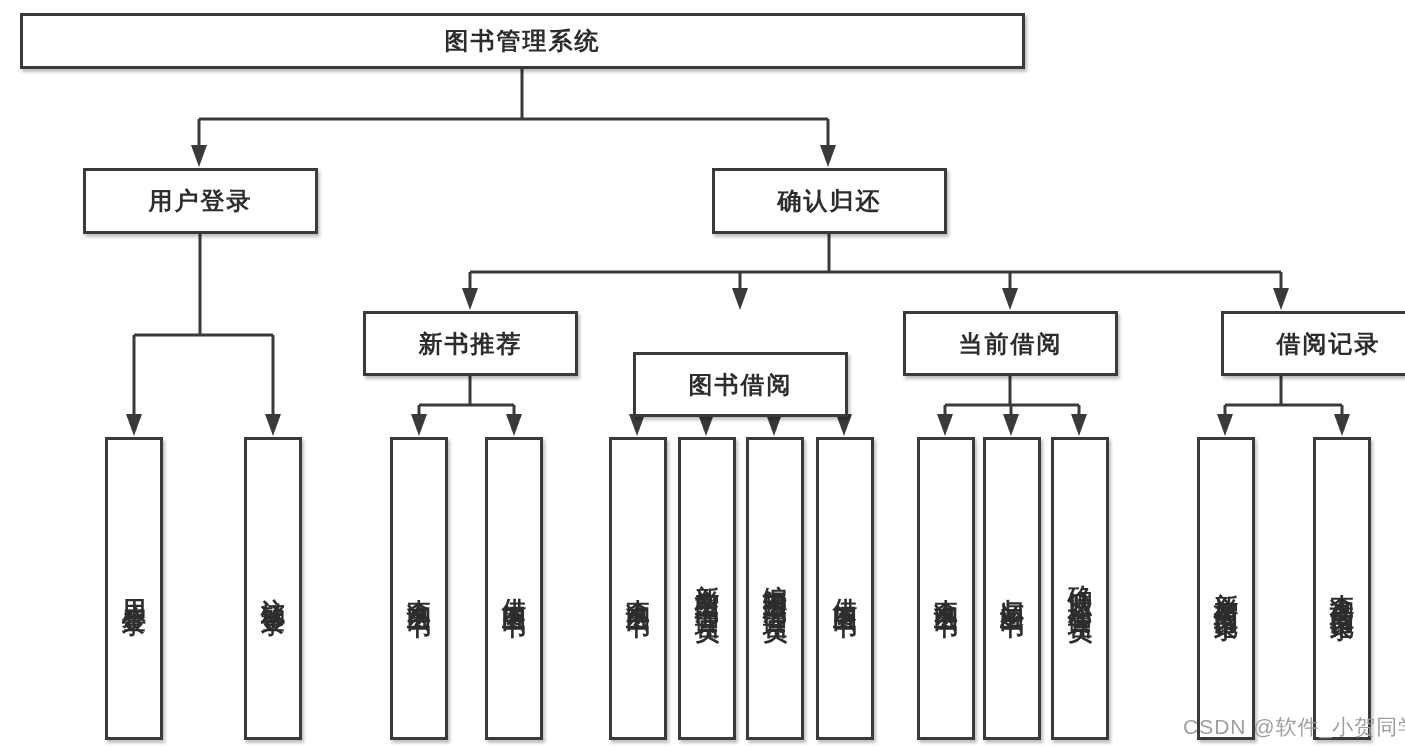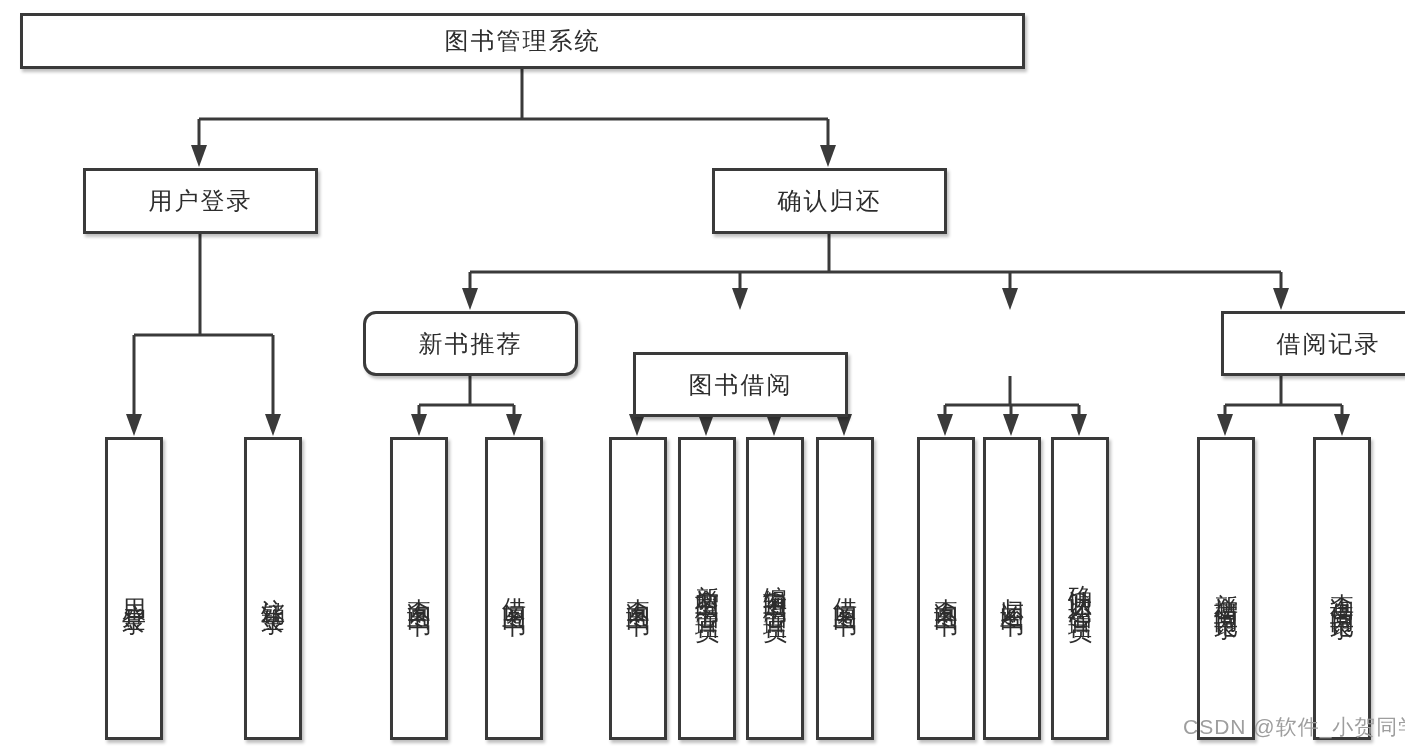--- a/index.html
+++ b/index.html
@@ -41,28 +41,29 @@
     border: 3px solid var(--line);
     box-shadow: 2px 3px 3px rgba(0,0,0,0.25);
     display: flex;
     align-items: center;
     justify-content: center;
     color: var(--text);
     font-size: 24px;
     letter-spacing: 2px;
     white-space: nowrap;
     text-align: center;
+    font-weight: bold;
   }
   
   .root-box   { left: 20px;  top: 13px;  width: 1005px; height: 56px; }
   .l2-box     { top: 168px;  height: 66px; width: 235px; }
   .l2-login   { left: 83px; }
   .l2-mgmt    { left: 712px; }
   .l3-box     { top: 311px;  height: 65px; width: 215px; }
-  .l3-a { left: 363px; border-radius: 13px; }
+  .l3-a { left: 363px; }
   .l3-b { left: 633px; margin-top: 41px; }
   .l3-c { left: 903px; }
   .l3-d { left: 1221px; }
   .vbox {
     top: 437px;
     width: 58px;
     height: 303px;
     writing-mode: vertical-lr;
     text-orientation: mixed;
     letter-spacing: 5px;
@@ -135,20 +136,21 @@
     </g>
   </svg>
 
   <div class="box root-box">图书管理系统</div>
 
   <div class="box l2-box l2-login">用户登录</div>
   <div class="box l2-box l2-mgmt">确认归还</div>
 
   <div class="box l3-box l3-a">新书推荐</div>
   <div class="box l3-box l3-b">图书借阅</div>
+  <div class="box l3-box l3-c">当前借阅</div>
   <div class="box l3-box l3-d">借阅记录</div>
 
   <div class="box vbox v1">用户登录</div>
   <div class="box vbox v2">注销登录</div>
 
   <div class="box vbox v3">查询图书</div>
   <div class="box vbox v4">借阅图书</div>
 
   <div class="box vbox v5">查询图书</div>
   <div class="box vbox v6">新增图书（管理员）</div>

